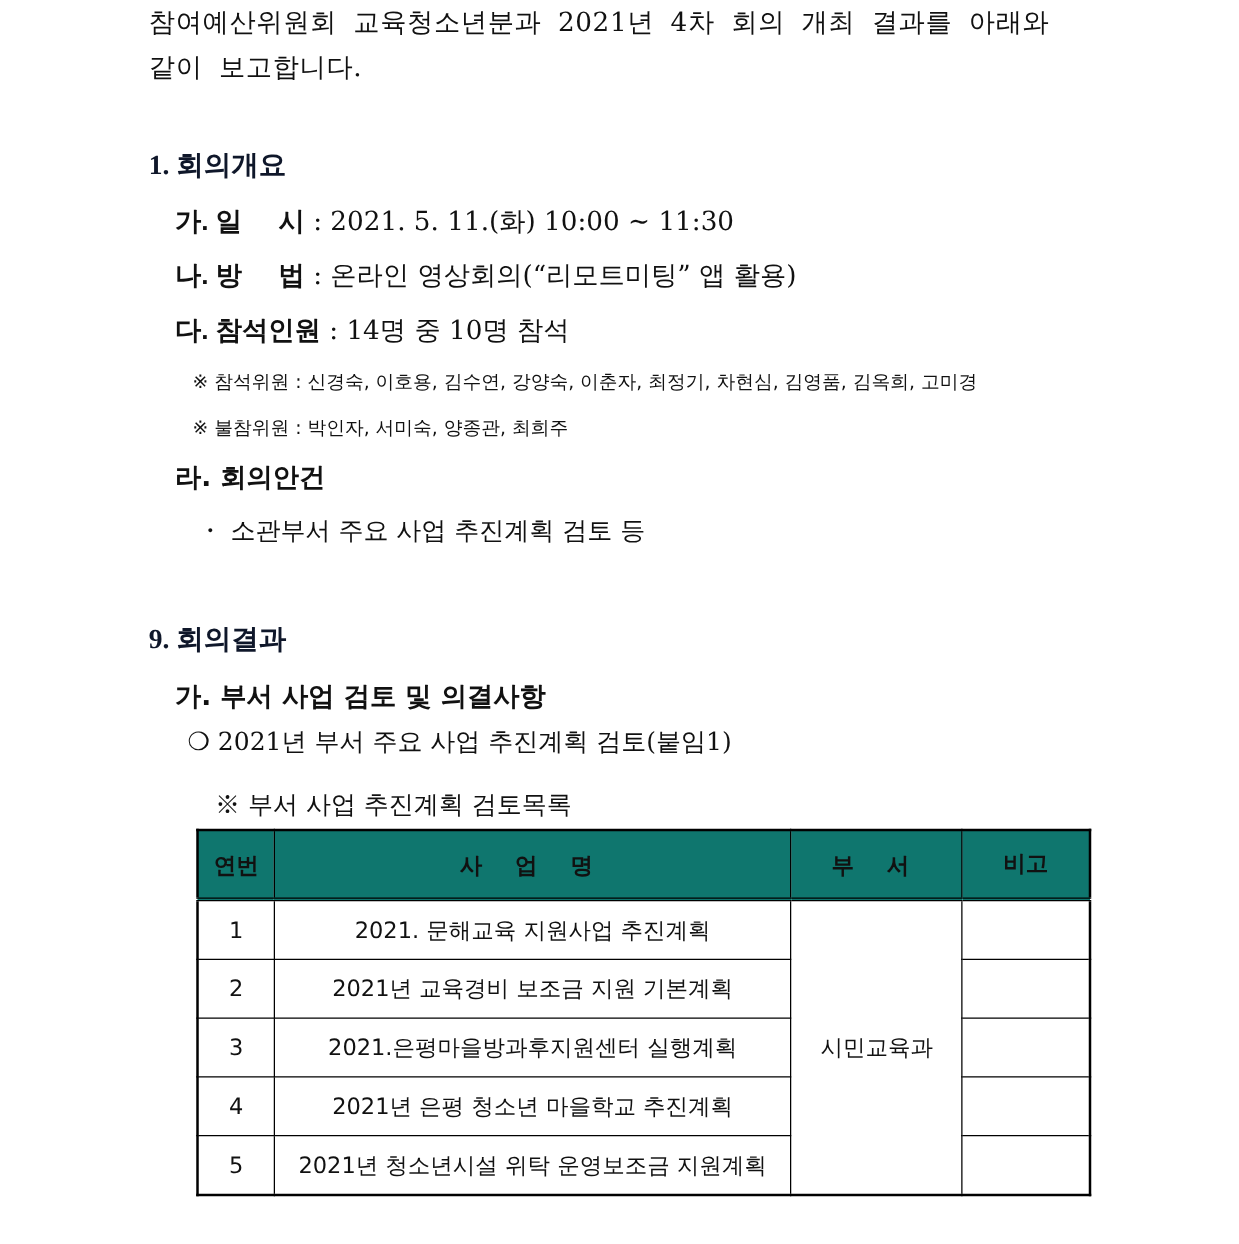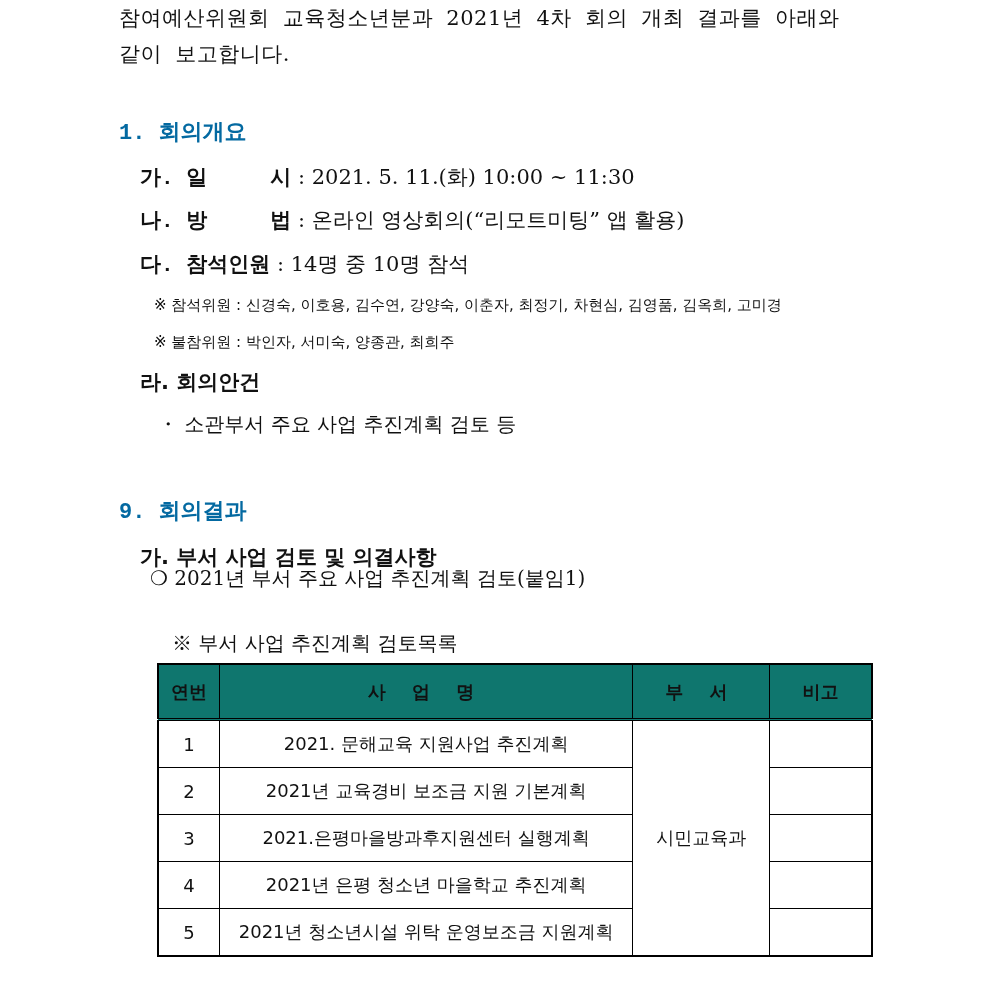--- a/index.html
+++ b/index.html
@@ -1,23 +1,23 @@
 <!DOCTYPE html>
 <html><head>
 <meta charset="utf-8">
 <style>
   html, body { margin: 0; padding: 0; background: #ffffff; }
   body { width: 991px; height: 995px; position: relative; overflow: hidden;
          font-family: "DejaVu Serif", "Liberation Serif", serif; color: #111; }
   .abs { position: absolute; white-space: nowrap; }
   .intro { left: 119px; font-size: 21px; letter-spacing: 0.5px; word-spacing: 6px; }
-  .h1 { left: 119px; font-size: 22px; font-weight: bold; color: #0369a1;
-        font-family: Liberation Mono, monospace; }
+  .h1 { left: 119px; font-size: 22px; font-weight: bold; color: #0f172a;
+        font-family: Liberation Serif, serif; }
   .item { left: 140px; font-size: 21px; }
-  .item b { font-family: Liberation Mono, monospace; font-weight: bold; }
+  .item b { font-family: Liberation Sans, sans-serif; font-weight: bold; }
   .note { left: 154px; font-size: 15px; font-family: "DejaVu Sans", "Liberation Sans", sans-serif; }
   .bullet { left: 158px; font-size: 20px; }
   .sub { left: 140px; font-size: 21px; font-weight: bold; font-family: "DejaVu Sans", "Liberation Sans", sans-serif; }
   .circle { left: 150px; font-size: 20px; }
   .ref { left: 172px; font-size: 20px; }
   table.review { position: absolute; left: 157px; top: 663px; width: 716px;
                  border-collapse: collapse; border: 2px solid #000;
                  font-family: "DejaVu Sans", "Liberation Sans", sans-serif; font-size: 18px; }
   table.review th, table.review td { border: 1px solid #000; text-align: center; padding: 0; }
   table.review thead th { background: #0f766e; height: 53px; font-weight: bold;
@@ -51,21 +51,21 @@
 </div>
 
 <div class="abs note" style="top:296px;">※ 참석위원 : 신경숙, 이호용, 김수연, 강양숙, 이춘자, 최정기, 차현심, 김영품, 김옥희, 고미경</div>
 <div class="abs note" style="top:333px;">※ 불참위원 : 박인자, 서미숙, 양종관, 최희주</div>
 
 <div class="abs sub" style="top:368px;">라. 회의안건</div>
 <div class="abs bullet" style="top:411px;">・ 소관부서 주요 사업 추진계획 검토 등</div>
 
 <div class="abs h1" style="top:496px;">9. 회의결과</div>
 <div class="abs sub" style="top:543px;">가. 부서 사업 검토 및 의결사항</div>
-<div class="abs circle" style="top:565px;">❍ 2021년 부서 주요 사업 추진계획 검토(붙임1)</div>
+<div class="abs circle" style="top:580px;">❍ 2021년 부서 주요 사업 추진계획 검토(붙임1)</div>
 <div class="abs ref" style="top:630px;">※ 부서 사업 추진계획 검토목록</div>
 
 <table class="review">
   <thead>
     <tr>
       <th class="c-no">연번</th>
       <th class="c-name spaced">사 업 명</th>
       <th class="c-dept spaced">부 서</th>
       <th class="c-note" style="width:64px; word-break:break-all; white-space:normal; line-height:26px; padding:0 20px;">비고</th>
     </tr>

